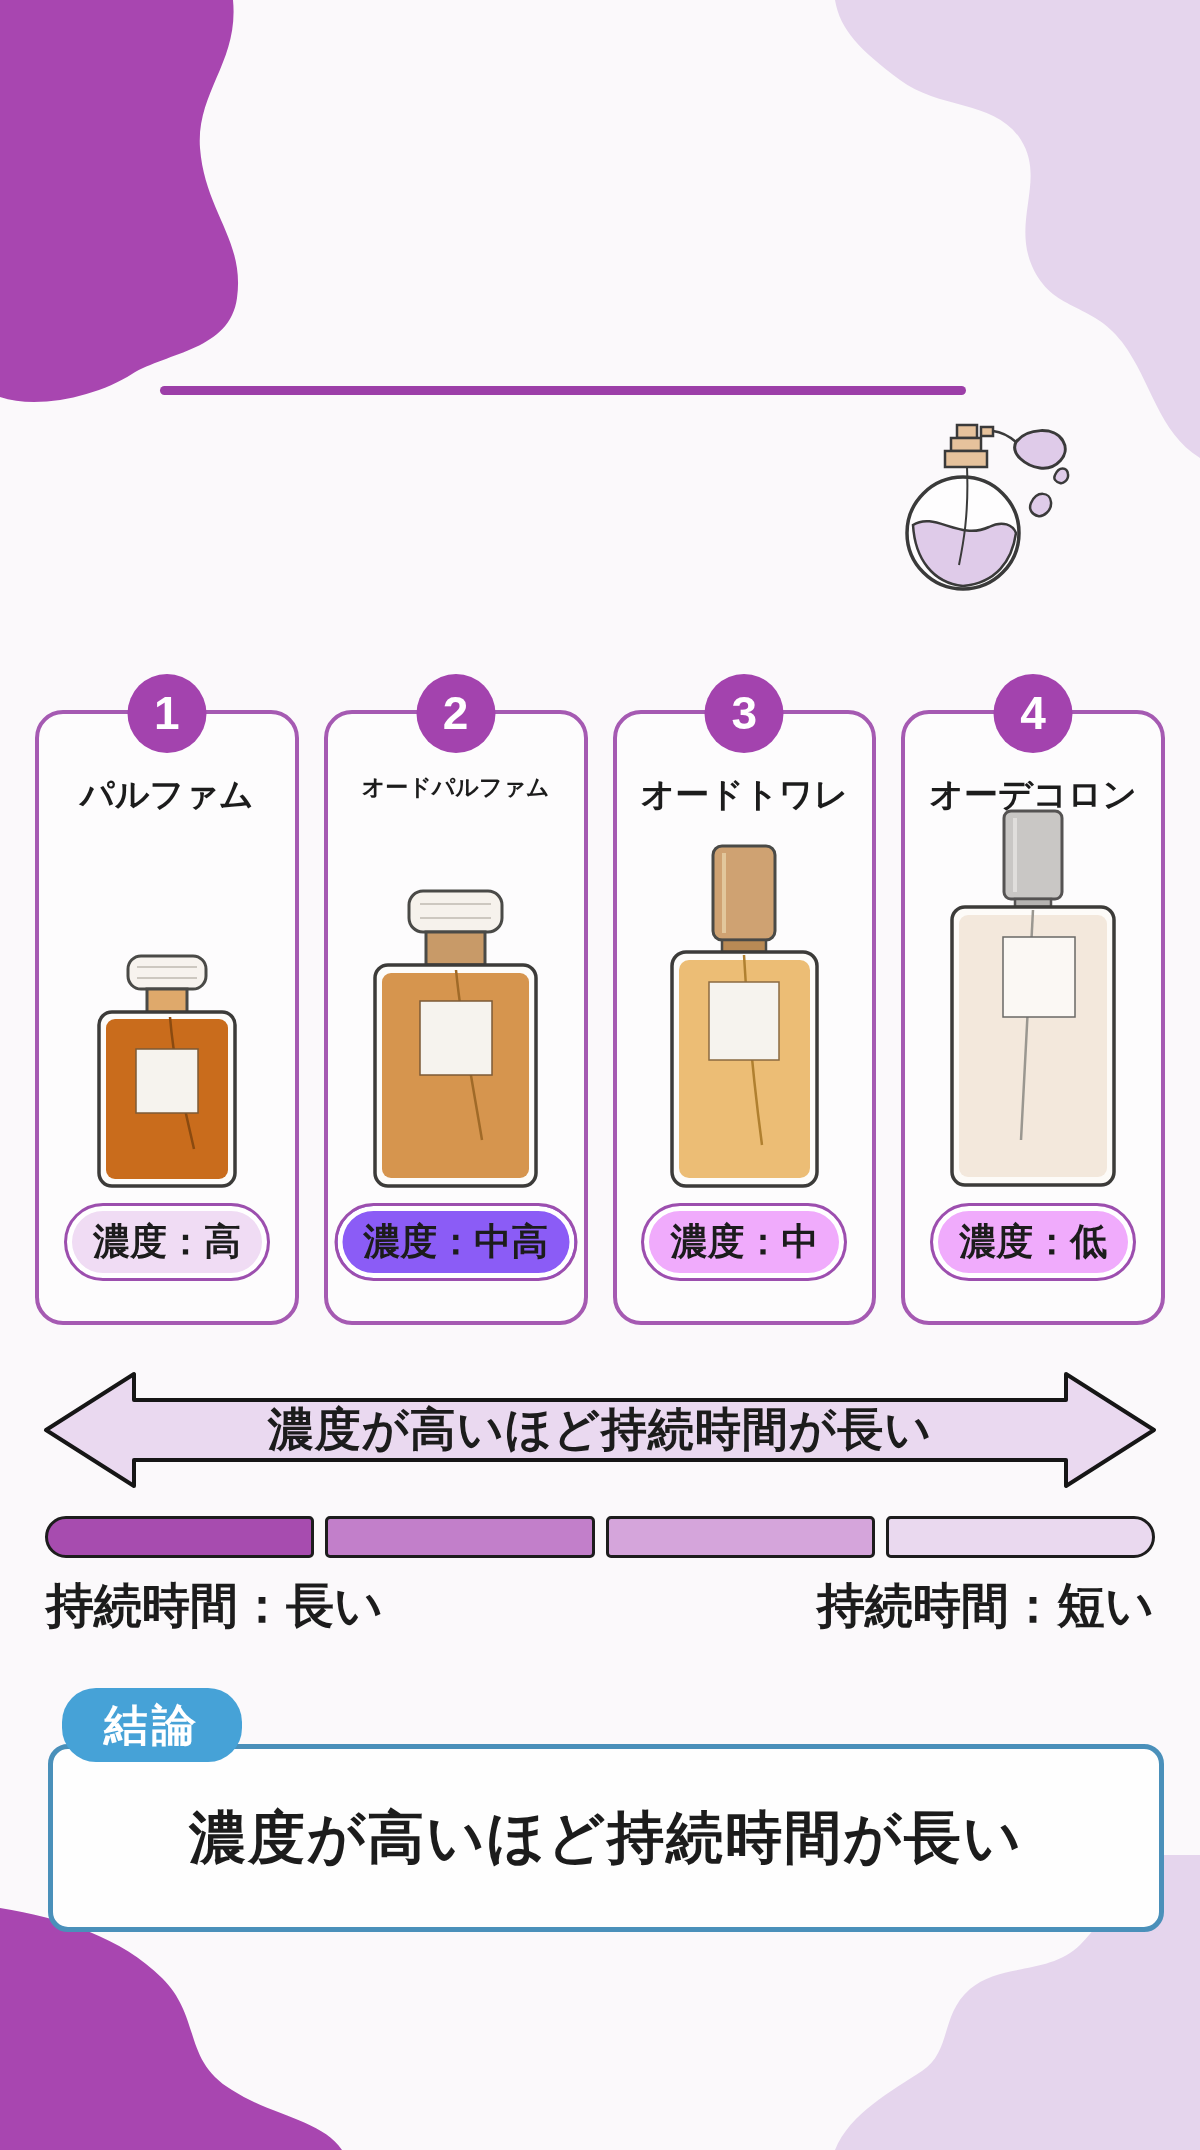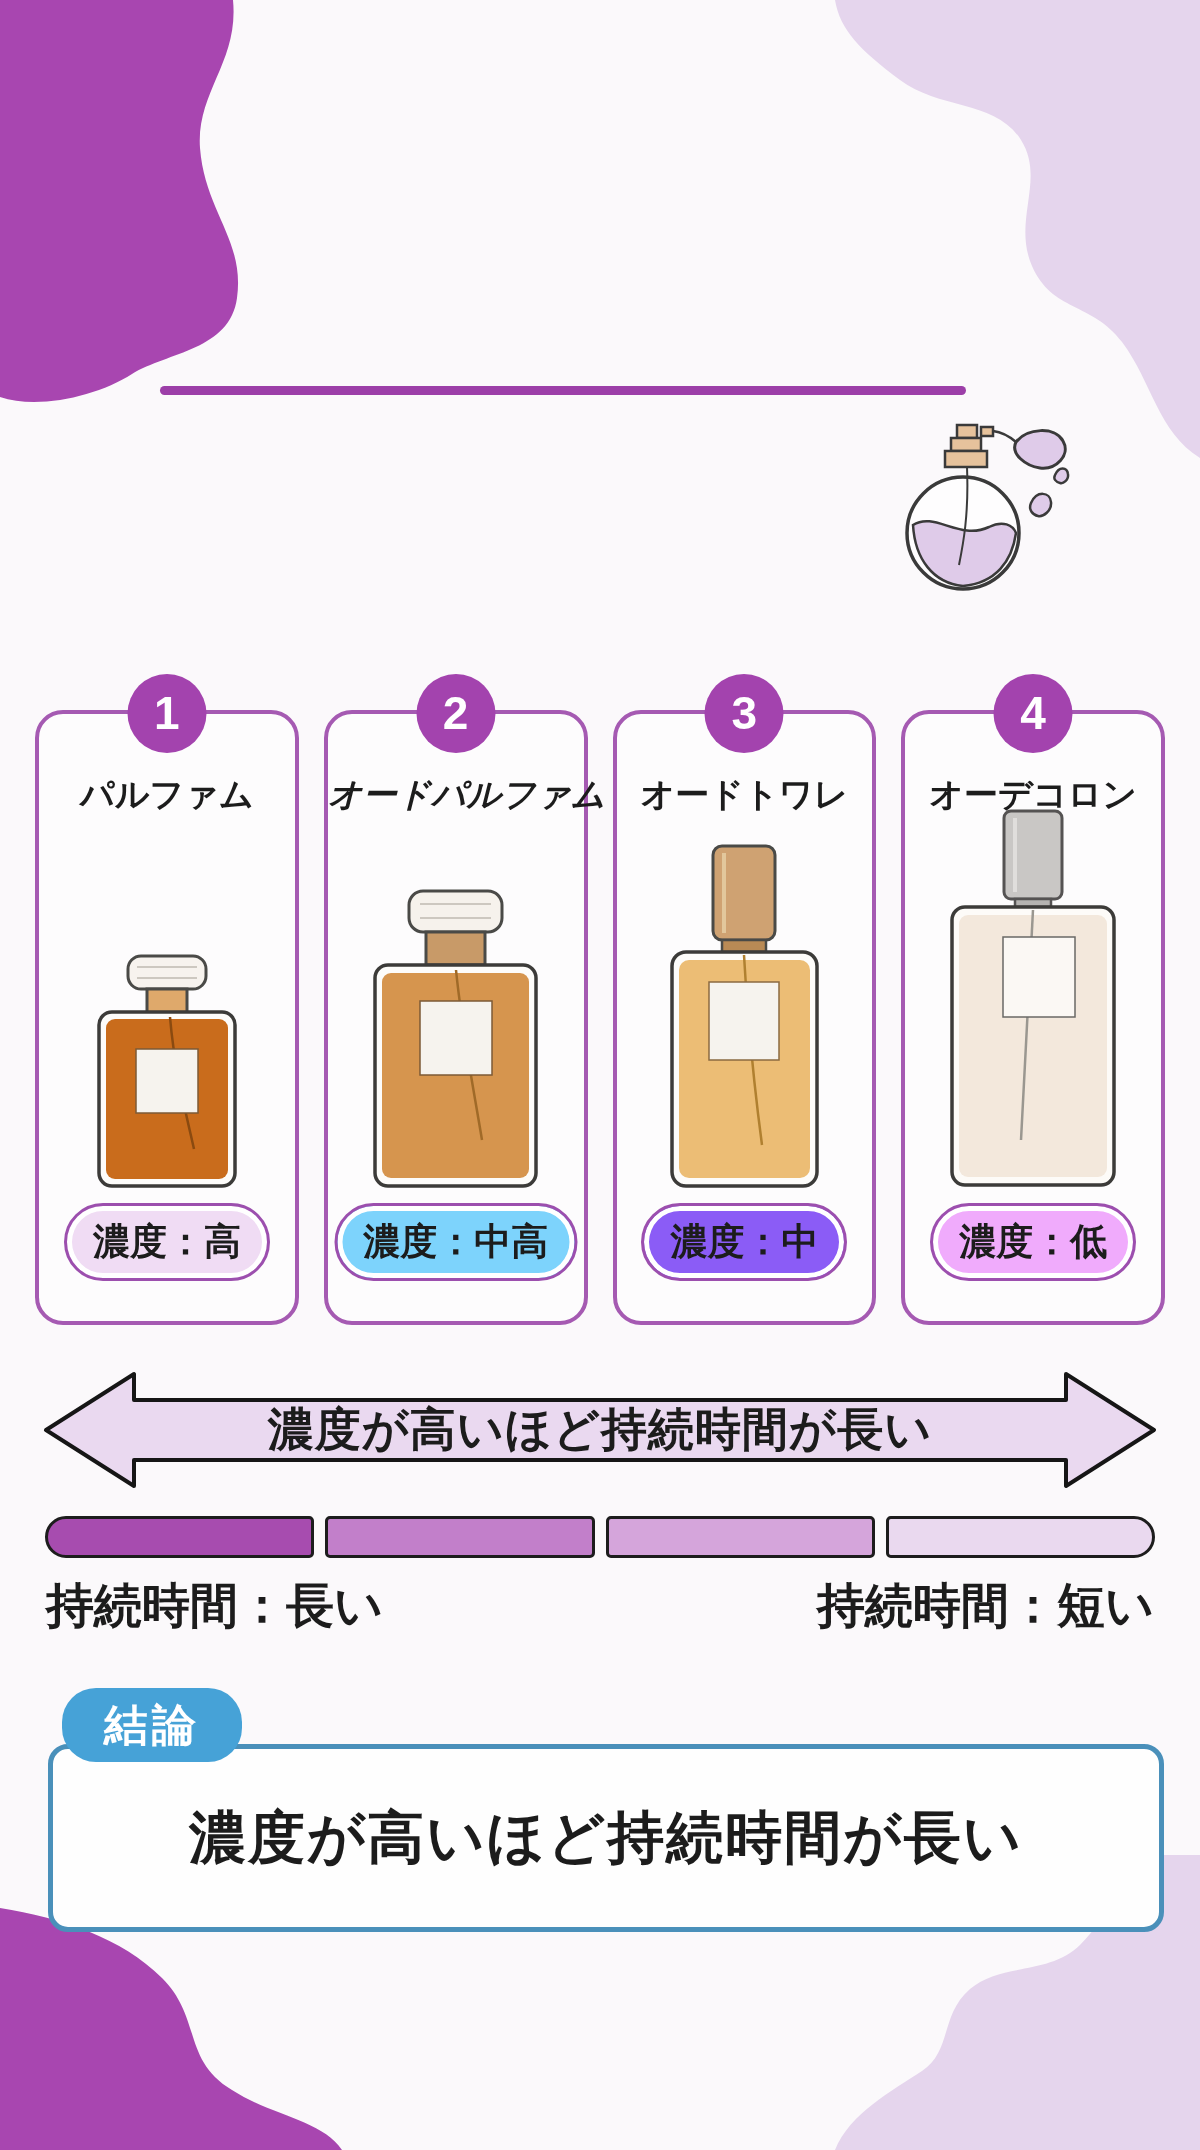--- a/index.html
+++ b/index.html
@@ -36,21 +36,21 @@
   }
   .card-number{
     position:absolute;top:-40px;left:50%;transform:translateX(-50%);
     width:79px;height:79px;border-radius:50%;background:#a343ae;
     color:#ffffff;font-size:46px;font-weight:900;line-height:79px;text-align:center;
   }
   .card-name{
     position:absolute;top:58px;left:0;right:0;text-align:center;
     font-size:34px;font-weight:900;white-space:nowrap;
   }
-  .card:nth-child(2) .card-name{font-size:34px;font-style:italic;}
+  .card:nth-child(2) .card-name{font-size:23px;}
   .bottle-wrap{
     position:absolute;left:0;right:0;bottom:131px;
     display:flex;justify-content:center;align-items:flex-end;
   }
   .pill{
     position:absolute;bottom:40px;left:50%;transform:translateX(-50%);
     white-space:nowrap;padding:11px 26px;border-radius:40px;
     background:#f0dcf4;border:3px solid #9c4fae;
     box-shadow:inset 0 0 0 5px #ffffff;
     font-size:37px;font-weight:900;
@@ -156,38 +156,38 @@
           <rect x="41" y="3" width="93" height="41" rx="14" stroke="#4a4a47" stroke-width="3" fill="#f6f2ec"></rect>
           <line x1="52" y1="16" x2="123" y2="16" stroke="#cdc8c0" stroke-width="2"></line>
           <line x1="52" y1="30" x2="123" y2="30" stroke="#cdc8c0" stroke-width="2"></line>
           <rect x="58" y="44" width="59" height="33" stroke="#4a4a47" stroke-width="3" fill="#c89a68"></rect>
           <rect x="7" y="77" width="161" height="221" rx="13" fill="#fdfcfa" stroke="#3c3b39" stroke-width="3.5"></rect>
           <rect x="14" y="85" width="147" height="205" rx="9" fill="#d6954e"></rect>
           <path d="M88,82 C94,142 104,192 114,252" fill="none" stroke="#a06a28" stroke-width="2.5"></path>
           <rect x="52" y="113" width="72" height="74" fill="#f6f3ee" stroke="#7c5a36" stroke-width="1.5"></rect>
         </svg>
       </div>
-      <div class="pill" style="background: #7dd3fc; border-color: rgb(156, 79, 174);">濃度：中高</div>
+      <div class="pill" style="background: #8b5cf6; border-color: rgb(156, 79, 174);">濃度：中高</div>
     </div>
 
     <div class="card" style="border-color: rgb(165, 90, 178);">
       <div class="card-number" style="background: rgb(163, 67, 174);">3</div>
       <div class="card-name">オードトワレ</div>
       <div class="bottle-wrap">
         <svg width="165" height="347" viewBox="0 0 165 347">
           <rect x="51" y="3" width="62" height="94" rx="9" stroke="#4a4a47" stroke-width="3" fill="#cfa272"></rect>
           <line x1="62" y1="10" x2="62" y2="90" stroke="#e2c79c" stroke-width="4"></line>
           <rect x="60" y="97" width="44" height="12" stroke="#4a4a47" stroke-width="2.5" fill="#b98a55"></rect>
           <rect x="10" y="109" width="145" height="234" rx="14" fill="#fdfcfa" stroke="#3c3b39" stroke-width="3.5"></rect>
           <rect x="17" y="117" width="131" height="218" rx="10" fill="#ecbd75"></rect>
           <path d="M82,112 C86,182 92,242 100,302" fill="none" stroke="#b08030" stroke-width="2.5"></path>
           <rect x="47" y="139" width="70" height="78" fill="#f6f3ee" stroke="#8a6a40" stroke-width="1.5"></rect>
         </svg>
       </div>
-      <div class="pill" style="background: #8b5cf6; border-color: rgb(156, 79, 174);">濃度：中</div>
+      <div class="pill" style="background: #f0abfc; border-color: rgb(156, 79, 174);">濃度：中</div>
     </div>
 
     <div class="card" style="border-color: rgb(165, 90, 178);">
       <div class="card-number" style="background: rgb(163, 67, 174);">4</div>
       <div class="card-name">オーデコロン</div>
       <div class="bottle-wrap">
         <svg width="180" height="382" viewBox="0 0 180 382">
           <rect x="61" y="3" width="58" height="88" rx="7" stroke="#555353" stroke-width="3" fill="#c9c7c5"></rect>
           <line x1="72" y1="10" x2="72" y2="84" stroke="#e0dedc" stroke-width="4"></line>
           <rect x="72" y="91" width="36" height="8" stroke="#555353" stroke-width="2.5" fill="#b5b3b1"></rect>

